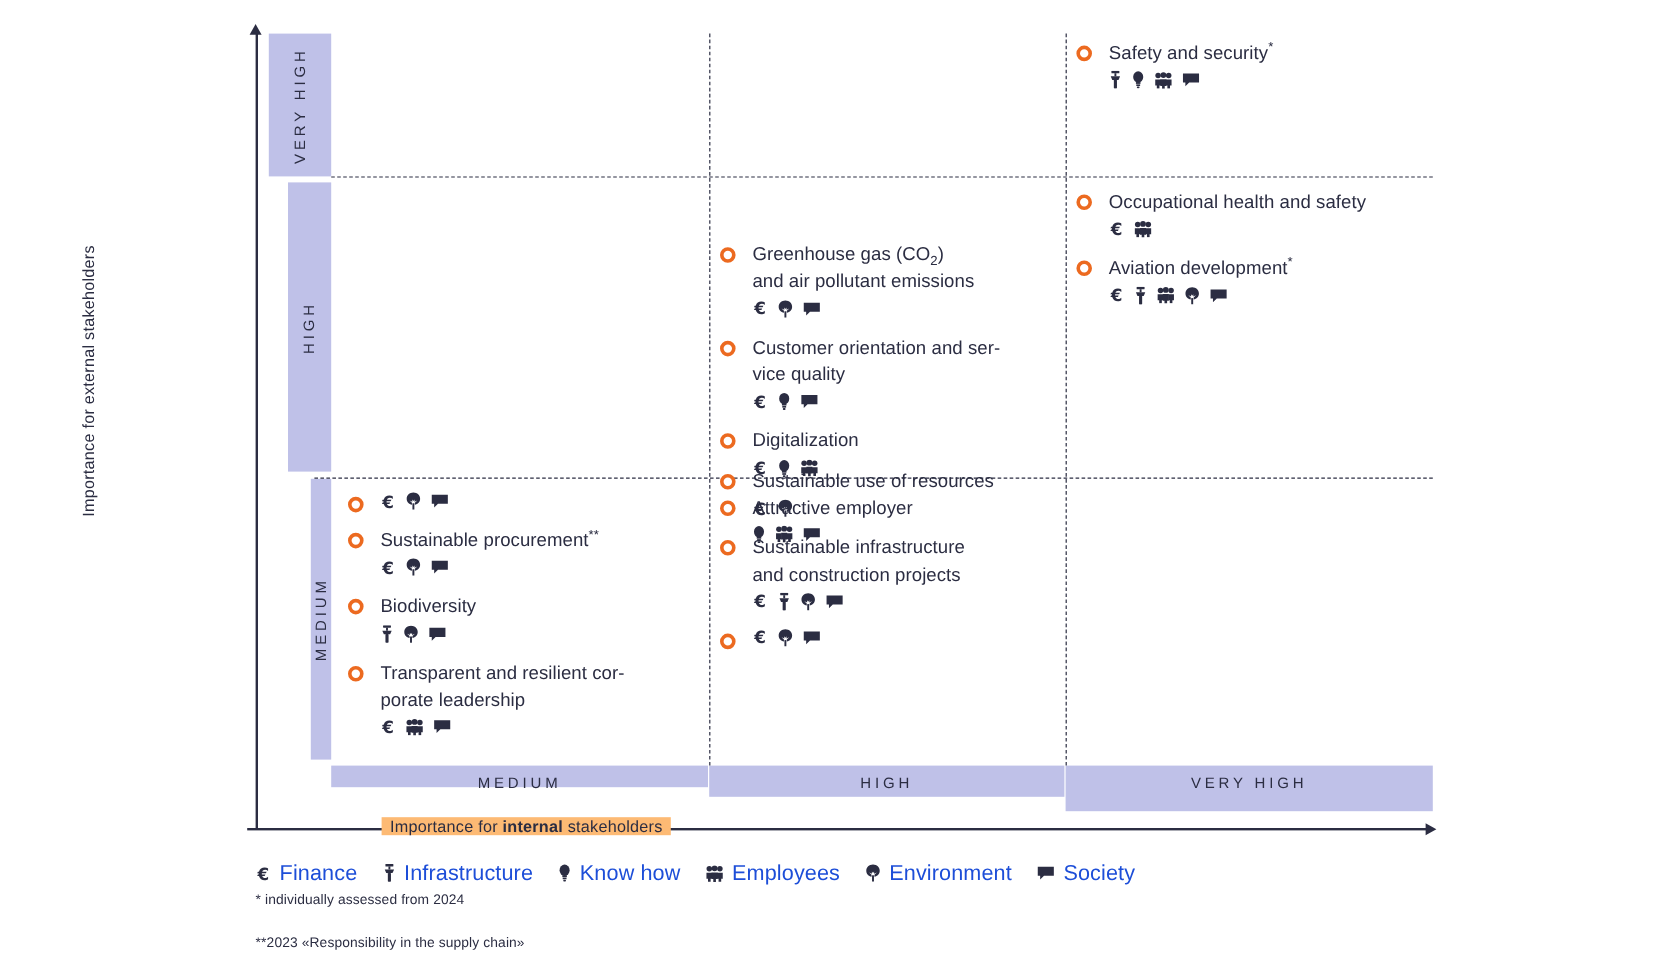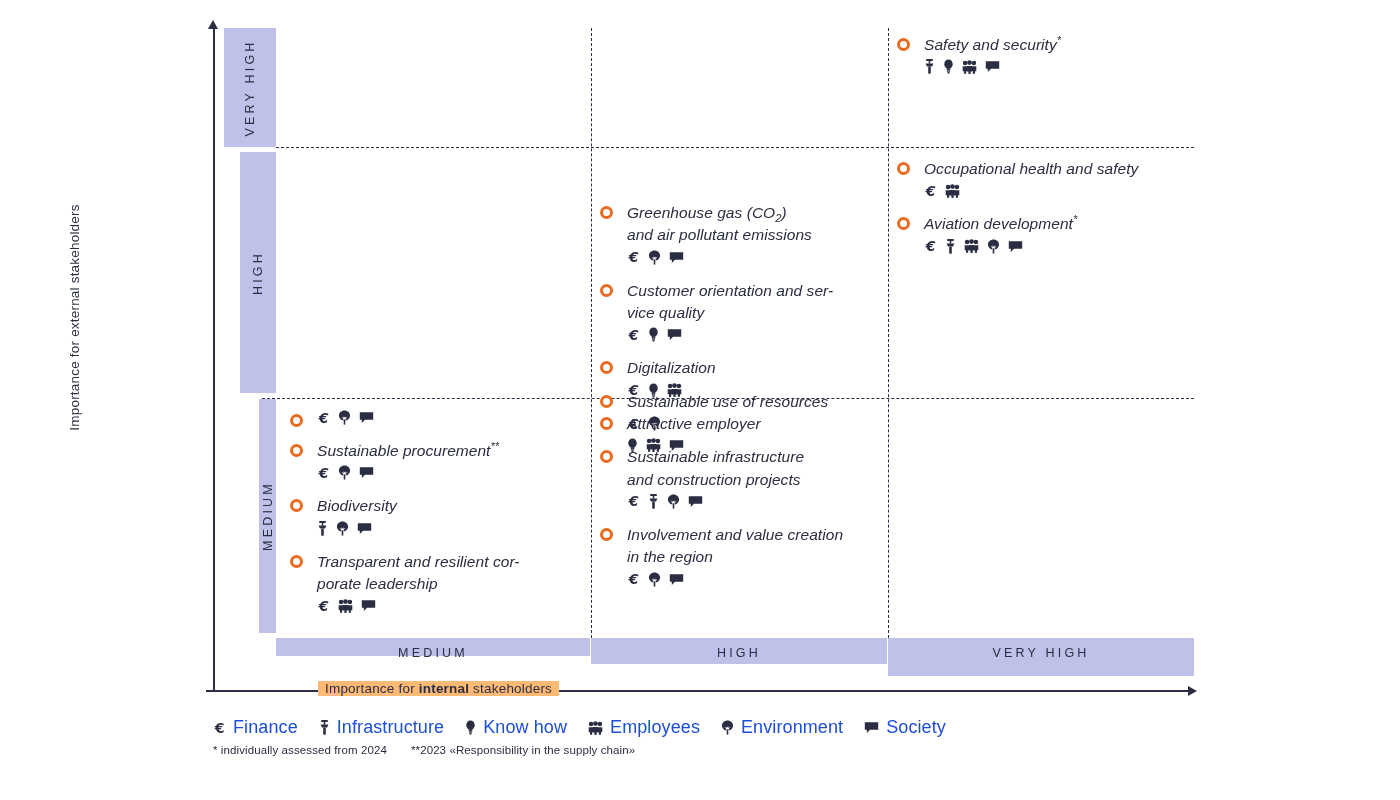--- a/index.html
+++ b/index.html
@@ -101,21 +101,21 @@
     position: absolute;
     width: 0;
     border-left: 1.4px dashed #2b2d42;
   }
   #grid-h-1 { left: 276px; top: 147px; width: 918px; }
   #grid-h-2 { left: 262px; top: 398px; width: 932px; }
   #grid-v-1 { left: 591px; top: 28px;  height: 610px; }
   #grid-v-2 { left: 888px; top: 28px;  height: 610px; }
 
   
-  .cell { position: absolute; font-style: italic; }
+  .cell { position: absolute; }
   #cell-high-mid    { left: 600px; top: 158px; width: 285px; margin-top: 44px; }
   #cell-high-right  { left: 897px; top: 158px; width: 295px; }
   #cell-vh-right    { left: 897px; top: 34px;  width: 295px; }
   #cell-med-left    { left: 290px; top: 407px; width: 300px; }
   #cell-med-mid     { left: 600px; top: 391px; width: 285px; }
 
   
   .topic { position: relative; padding-left: 27px; margin-bottom: 15px; }
   .topic:last-child { margin-bottom: 0; }
   .marker {
@@ -162,20 +162,21 @@
   }
   .legend-item { display: flex; align-items: center; gap: 7px; }
   .legend-text { font-size: 18px; color: #1d4ed8; letter-spacing: .1px; }
 
   
   #footnotes {
     position: absolute;
     left: 213px; top: 744px;
     display: flex;
     gap: 24px;
+    flex-direction: column;
   }
   .footnote { font-size: 11.5px; color: #2b2d42; letter-spacing: .1px; }
 </style>
 </head>
 <body>
 
 <div id="matrix">
 
   <div class="axis-line" id="y-axis-line"></div>
   <div class="axis-line" id="x-axis-line"></div>
@@ -557,21 +558,20 @@
           </span>
           <span class="ico">
             <svg width="15" height="13" viewBox="0 0 15 13">
               <path d="M.8 1.2h13.4v7.6H6.0L2.8 11.9V8.8H.8z" fill="#2b2d42"></path>
             </svg>
           </span>
         </div>
       </div>
       <div class="topic">
         <span class="marker"></span>
-        <div class="topic-label">Involvement and value creation<br>in the region</div>
         <div class="icon-row">
           <span class="ico">
             <svg width="13" height="14" viewBox="0 0 13 14">
               <text x="6.5" y="12" text-anchor="middle" font-family="DejaVu Sans, sans-serif" font-size="14" font-weight="bold" fill="#2b2d42">€</text>
             </svg>
           </span>
           <span class="ico">
             <svg width="13" height="15" viewBox="0 0 13 15">
               <path d="M6.5.4c3.2 0 5.6 2.3 5.6 5.2 0 2.6-1.9 4.6-4.4 5.0v-1.6l2.0-1.9-2.3 1.0V6.2L6.5 7.5 5.6 6.2v1.9L3.3 7.1l2.0 1.9v1.6C2.8 10.2.9 8.2.9 5.6.9 2.7 3.3.4 6.5.4z" fill="#2b2d42"></path>
               <rect x="5.7" y="9.4" width="1.6" height="5.2" fill="#2b2d42"></rect>

